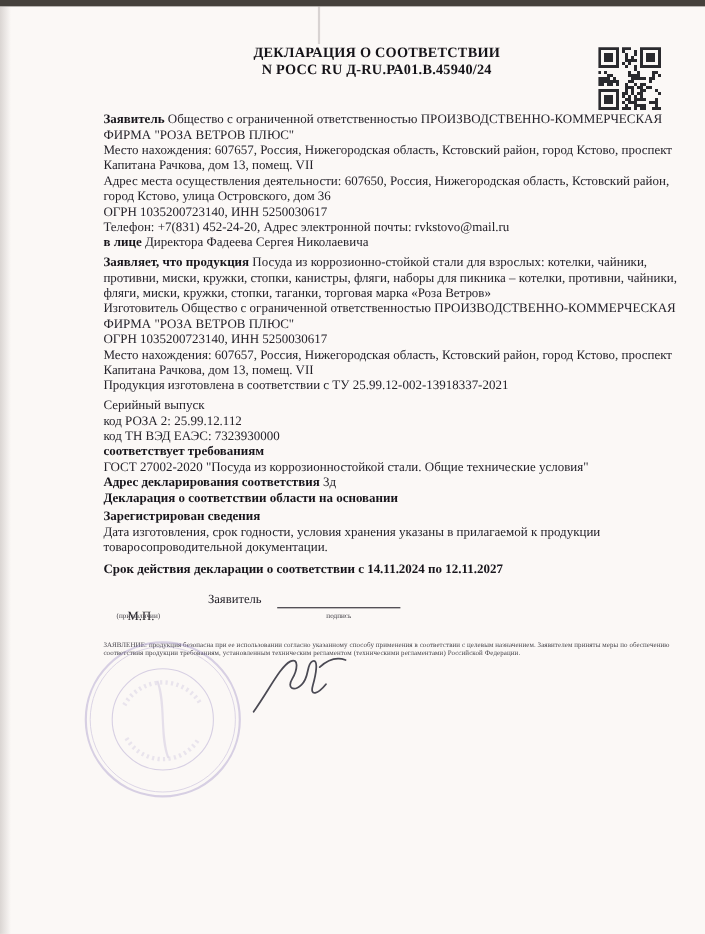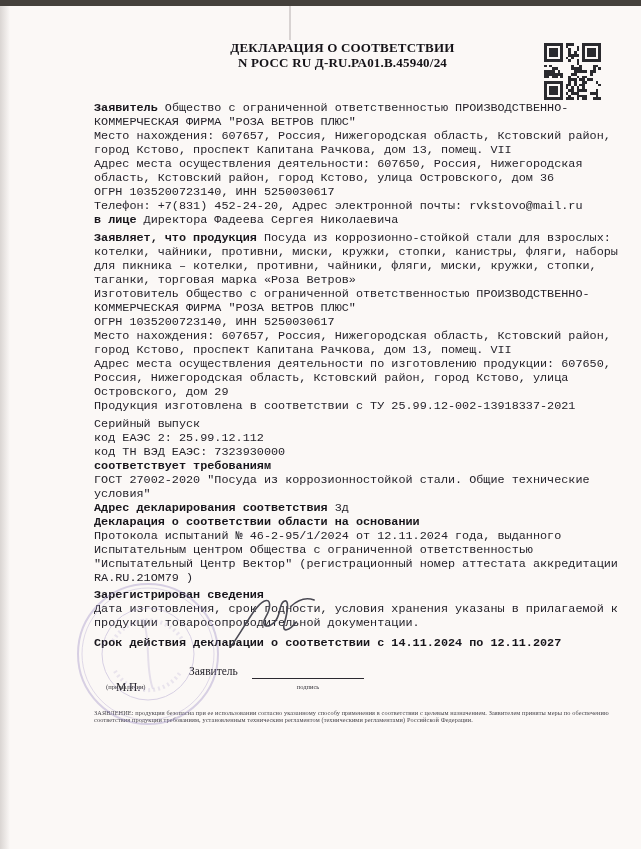--- a/index.html
+++ b/index.html
@@ -13,21 +13,21 @@
   .scan-shade-left{position:absolute;top:6px;left:0;width:10px;height:843px;
     background:linear-gradient(to right,rgba(120,110,105,.25),rgba(120,110,105,0));}
   .fold-line{position:absolute;top:6px;left:289px;width:2px;height:34px;background:rgba(90,80,80,.22);}
   .page{position:absolute;top:6px;left:0;width:641px;height:843px;background:#fbf8f6;padding-left:32px;}
 
   .title{ text-align:center;margin:34px 60px 0 40px;font-weight:bold;font-size:13px;line-height:15px;letter-spacing:.2px;color:#151318;}
   .qr{position:absolute;top:37px;left:544px;width:57px;height:57px;}
   .qr svg{width:57px;height:57px;display:block;fill:#2a2a2e;shape-rendering:crispEdges;}
 
   .content{margin:31px 38px 0 62px;font-size:11.8px;line-height:14px;}
-  .content p{margin:0;font-family:Liberation Mono, monospace;}
+  .content p{margin:0;}
   b{color:#17151b;}
   .gap4{margin-top:4px !important;}
   .gap3{margin-top:3px !important;}
   .gap6{margin-top:6px !important;}
 
   .sig-row{position:relative;margin:10px 0 0 0;height:44px;}
   .mp{position:absolute;left:22px;top:20px;font-size:11.5px;}
   .mp-note{position:absolute;left:12px;top:20px;font-size:6.5px;color:#3c3a40;}
   .applicant-label{position:absolute;left:95px;top:4px;font-size:11.5px;}
   .sign-box{position:absolute;left:158px;top:0;width:112px;}
@@ -182,33 +182,31 @@
     <p>Адрес места осуществления деятельности: 607650, Россия, Нижегородская область, Кстовский район, город Кстово, улица Островского, дом 36</p>
     <p>ОГРН 1035200723140, ИНН 5250030617</p>
     <p>Телефон: +7(831) 452-24-20, Адрес электронной почты: rvkstovo@mail.ru</p>
     <p><b>в лице</b> <span>Директора Фадеева Сергея Николаевича</span></p>
 
     <p class="gap4"><b>Заявляет, что продукция</b> <span>Посуда из коррозионно-стойкой стали для взрослых: котелки, чайники, противни, миски, кружки, стопки, канистры, фляги, наборы для пикника – котелки, противни, чайники, фляги, миски, кружки, стопки, таганки, торговая марка «Роза Ветров»</span></p>
 
     <p><span>Изготовитель</span> <span>Общество с ограниченной ответственностью ПРОИЗВОДСТВЕННО-КОММЕРЧЕСКАЯ ФИРМА "РОЗА ВЕТРОВ ПЛЮС"</span></p>
     <p>ОГРН 1035200723140, ИНН 5250030617</p>
     <p>Место нахождения: 607657, Россия, Нижегородская область, Кстовский район, город Кстово, проспект Капитана Рачкова, дом 13, помещ. VII</p>
-    <p>Адрес места осуществления деятельности по изготовлению продукции: 607650, Россия, Нижегородская область, Кстовский район, город Кстово, улица Островского, дом 29</p>
     <p>Продукция изготовлена в соответствии с ТУ 25.99.12-002-13918337-2021</p>
 
     <p class="gap4">Серийный выпуск</p>
-    <p>код ЕАЭС 2: 25.99.12.112</p>
+    <p>код РОЗА 2: 25.99.12.112</p>
     <p>код ТН ВЭД ЕАЭС: 7323930000</p>
 
     <p><b>соответствует требованиям</b></p>
     <p>ГОСТ 27002-2020 "Посуда из коррозионностойкой стали. Общие технические условия"</p>
     <p><b>Адрес декларирования соответствия</b> <span>3д</span></p>
 
     <p><b>Декларация о соответствии области на основании</b></p>
-    <p>Протокола испытаний № 46-2-95/1/2024 от 12.11.2024 года, выданного Испытательным центром Общества с ограниченной ответственностью "Испытательный Центр Вектор" (регистрационный номер аттестата аккредитации RA.RU.21ОМ79 )</p>
 
     <p class="gap3"><b>Зарегистрирован сведения</b></p>
     <p>Дата изготовления, срок годности, условия хранения указаны в прилагаемой к продукции товаросопроводительной документации.</p>
 
     <p class="gap6"><b>Срок действия декларации о соответствии с 14.11.2024 по 12.11.2027</b></p>
 
     <div class="sig-row">
       <span class="mp">М.П.</span>
       <span class="mp-note">(при наличии)</span>
       <span class="applicant-label">Заявитель</span>

